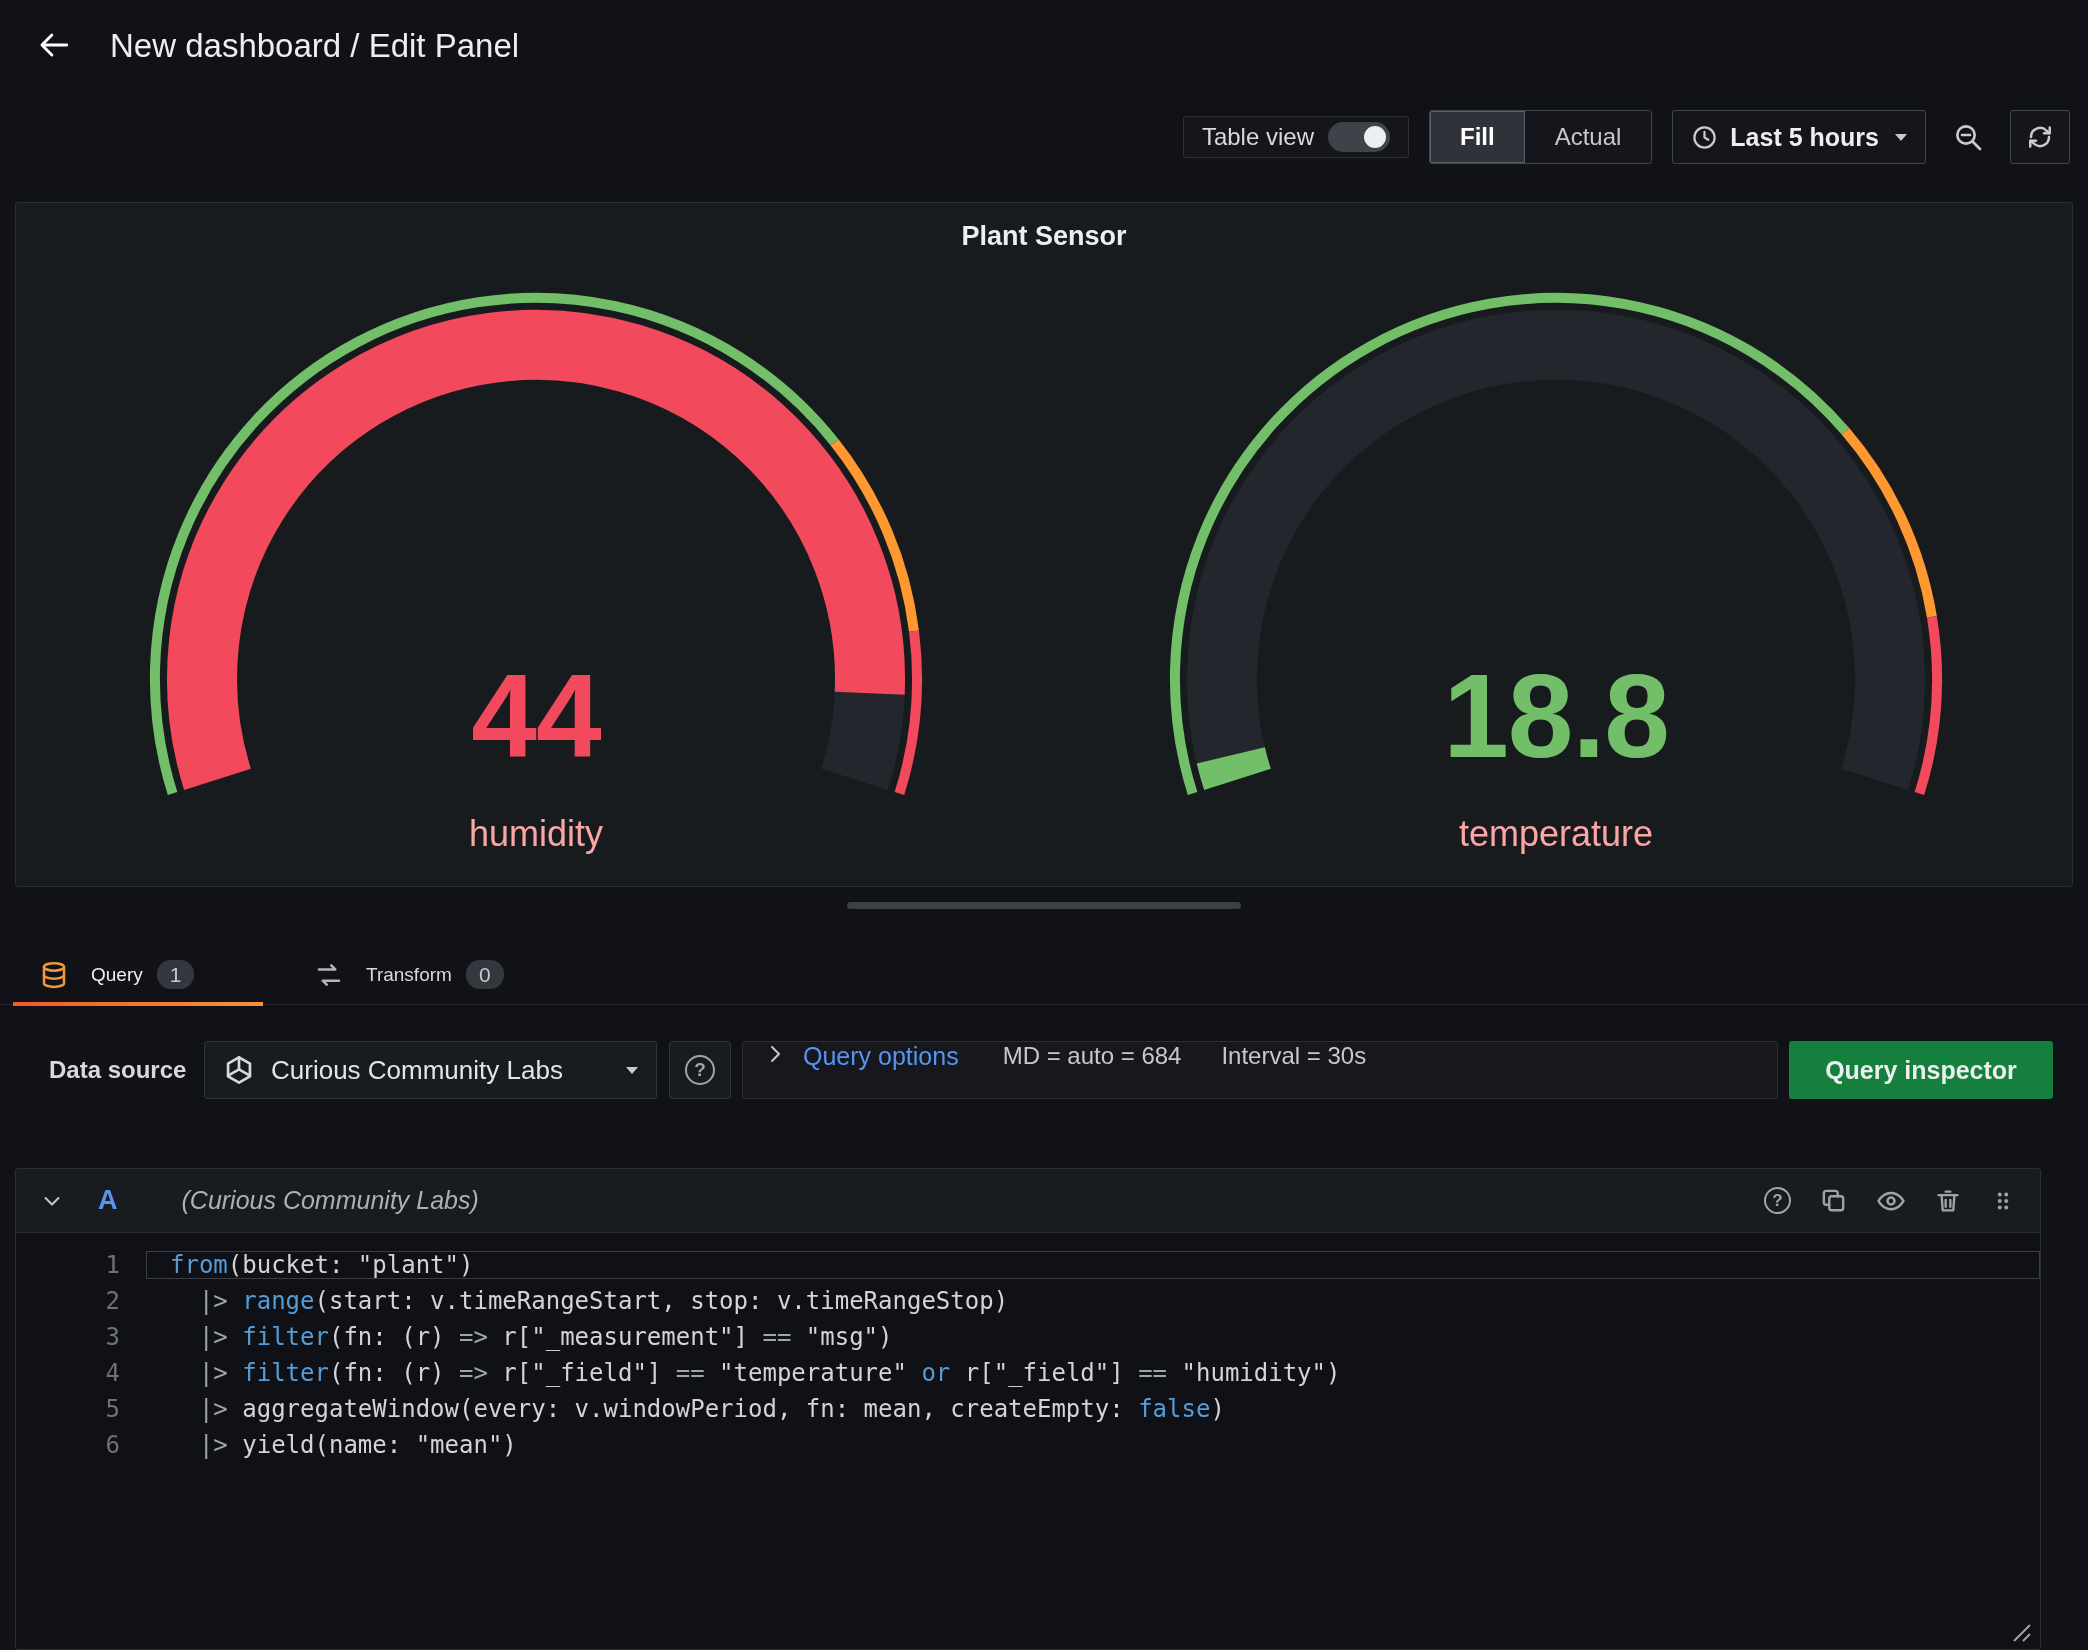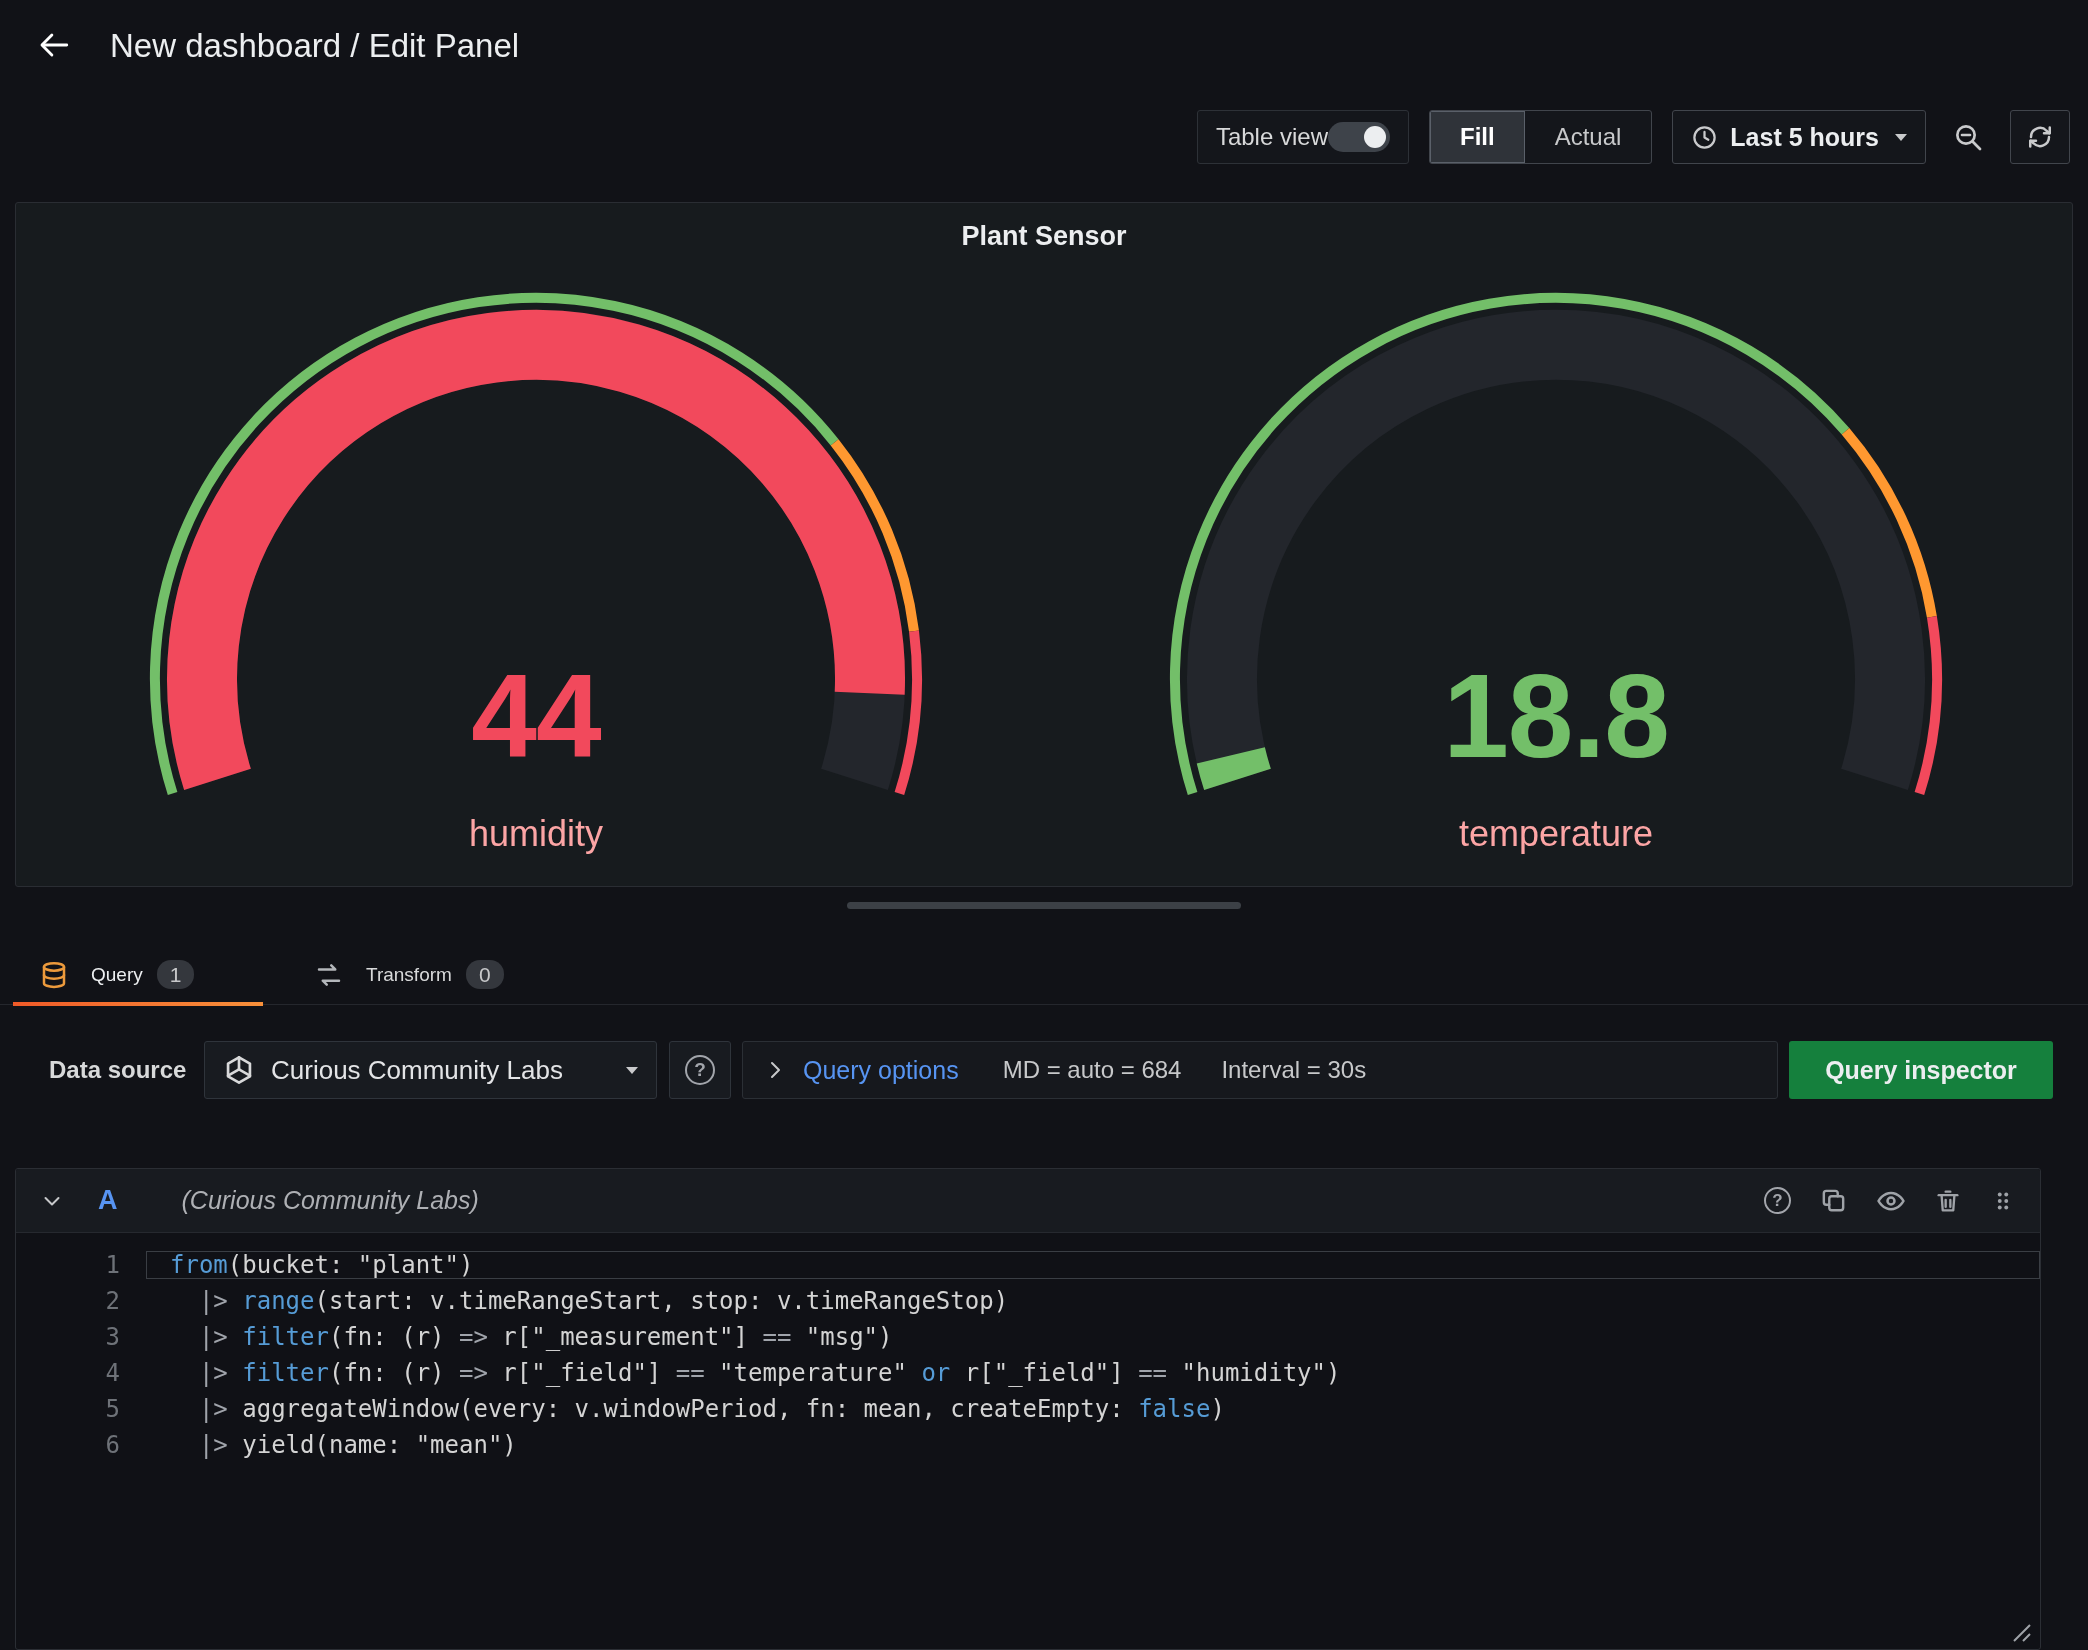--- a/index.html
+++ b/index.html
@@ -7,21 +7,21 @@
   body { font-family:"Liberation Sans", sans-serif; color:#d8d9da; }
   .app { position:relative; width:2088px; height:1650px; overflow:hidden; background:#111217; }
 
   
   .app-header { position:absolute; top:0; left:0; right:0; height:92px; }
   .back-btn { position:absolute; left:30px; top:24px; width:48px; height:44px; background:none; border:none; cursor:pointer; }
   .page-title { position:absolute; left:110px; top:24px; font-size:33px; font-weight:500; color:#eceef0; line-height:44px; }
 
   
   .toolbar { position:absolute; top:110px; right:18px; height:54px; display:flex; align-items:center; gap:20px; }
-  .tb-box { height:54px; display:flex; align-items:center; border:1px solid #2f333a; border-radius:3px; background:#14161b; padding:0 18px; gap:0;text-align:center; }
+  .tb-box { height:42px; display:flex; align-items:center; border:1px solid #2f333a; border-radius:3px; background:#14161b; padding:0 18px; gap:14px;text-align:center; }
   .tb-box .tb-label { font-size:24px; color:#d8d9da; }
   .switch { position:relative; width:62px; height:30px; border-radius:15px; background:#3e434a; cursor:pointer; }
   .switch .knob { position:absolute; top:4px; right:4px; width:22px; height:22px; border-radius:50%; background:#eceef0; }
   .seg-group { height:54px; display:flex; border:1px solid #41454c; border-radius:3px; overflow:hidden; background:#14161b; }
   .seg { height:100%; border:none; background:transparent; color:#c7c8ca; font-size:24px; padding:0 30px; font-family:inherit; cursor:pointer; }
   .seg.selected { background:#2f3339; color:#ffffff; font-weight:700; box-shadow:inset 0 0 0 1px #5a6069; }
   .time-box { height:54px; display:flex; align-items:center; gap:12px; border:1px solid #41454c; border-radius:3px; background:#14161b; padding:0 18px; cursor:pointer; }
   .time-box .time-label { font-size:25px; font-weight:700; color:#eceef0; }
   .caret { width:0; height:0; border-left:6px solid transparent; border-right:6px solid transparent; border-top:7px solid #c9cacc; margin-left:4px; }
   .icon-btn { background:none; border:none; cursor:pointer; display:flex; align-items:center; justify-content:center; }
@@ -48,21 +48,21 @@
   .count-badge { background:#34373d; color:#c7c8ca; border-radius:14px; font-size:21px; line-height:29px; padding:0 13px; }
 
   
   .ds-row { position:absolute; top:1041px; left:18px; right:0; height:44px; }
   .ds-label { position:absolute; left:31px; top:0; line-height:58px; font-size:24px; font-weight:700; color:#d8d9da; }
   .ds-picker { position:absolute; left:186px; width:453px; height:58px; display:flex; align-items:center; gap:16px; padding:0 18px; background:#181b20; border:1px solid #2f343b; border-radius:3px; cursor:pointer; }
   .ds-name { font-size:26px; color:#e3e4e6; }
   .ds-picker .caret { margin-left:auto; }
   .help-btn { position:absolute; left:651px; width:62px; height:58px; display:flex; align-items:center; justify-content:center; background:#181b20; border:1px solid #2f343b; border-radius:3px; cursor:pointer; }
   .q-circle { display:flex; align-items:center; justify-content:center; width:30px; height:30px; border:2px solid #a2a5ab; border-radius:50%; color:#a2a5ab; font-size:19px; font-weight:700; }
-  .opts-strip { position:absolute; left:724px; width:1036px; height:58px; display:flex; align-items:center; background:#16181d; border:1px solid #2b2f35; border-radius:3px; padding:0 20px; }
+  .opts-strip { position:absolute; left:724px; width:1036px; height:58px; display:flex; background:#16181d; border:1px solid #2b2f35; border-radius:3px; padding:0 20px; }
   .qo-link { margin-left:16px; font-size:25px; font-weight:500; color:#5794f2; cursor:pointer; }
   .qo-meta { margin-left:44px; font-size:24px; color:#c7c8ca; }
   .qo-meta + .qo-meta { margin-left:40px; }
   .qi-btn { position:absolute; left:1771px; width:264px; height:58px; background:#15803d; border:none; border-radius:3px; color:#eceef0; font-size:25px; font-weight:600; font-family:inherit; cursor:pointer; }
 
   
   .query-card { position:absolute; left:15px; top:1168px; width:2026px; height:482px; background:#101116; border:1px solid #2b2e34; border-radius:3px; overflow:hidden; }
   .q-header { height:64px; display:flex; align-items:center; background:#181b20; border-bottom:1px solid #26292f; padding:0 24px; }
   .ref-id { margin-left:34px; font-size:27px; font-weight:700; color:#5794f2; }
   .ds-hint { margin-left:64px; font-size:25px; font-style:italic; color:#aeb0b4; }

